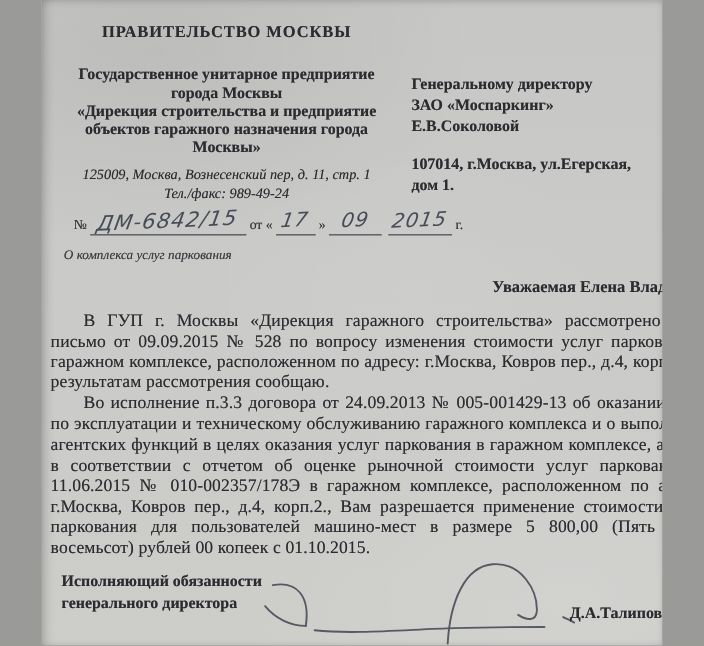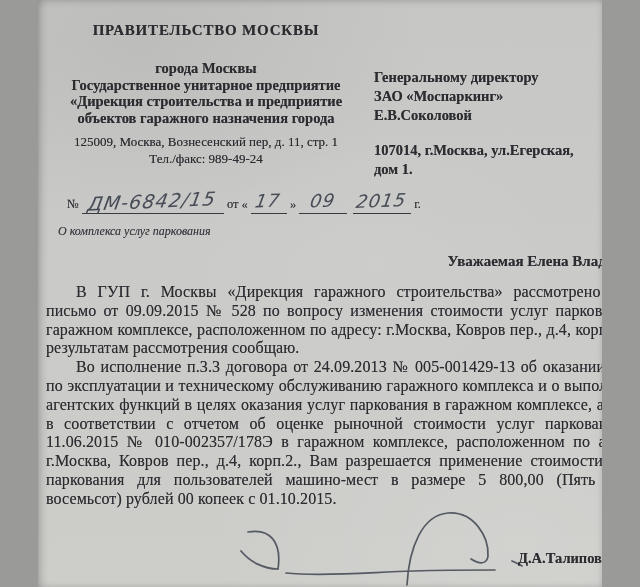--- a/index.html
+++ b/index.html
@@ -24,21 +24,21 @@
   .page * { text-shadow:0 0 0.6px rgba(43,44,48,0.55); }
 
   .header-left {
     position:absolute; left:14px; top:22px; width:308px;
     text-align:center;
   }
   .gov-title { font-size:15px; font-weight:bold; letter-spacing:0.8px; }
   .org-name  { margin-top:21px; font-size:14.5px; font-weight:bold; line-height:16.5px; }
   .org-name span { display:block; }
   .org-contacts { margin-top:7px; font-size:13px; line-height:17px; }
-  .org-contacts span { display:block; }
+  .org-contacts span { display:block;font-style:italic; }
 
   .header-right {
     position:absolute; left:336px; top:42px; width:290px;
     font-size:14.5px; font-weight:bold; line-height:19px;margin-top:26px;
   }
   .header-right span { display:block; }
   .recipient-gap { height:16px; }
 
   .ref-line {
     position:absolute; left:26px; top:184px; height:30px;
@@ -93,24 +93,25 @@
   .sig-svg { position:absolute; left:195px; top:500px; }
 </style>
 </head>
 <body>
 
 <div class="page">
 
   <div class="header-left">
     <div class="gov-title">ПРАВИТЕЛЬСТВО МОСКВЫ</div>
     <div class="org-name">
+      <span>Государственное унитарное предприятие</span>
       <span>города Москвы</span>
-      <span>Государственное унитарное предприятие</span>
       <span>«Дирекция строительства и предприятие</span>
       <span>объектов гаражного назначения города</span>
+      <span>Москвы»</span>
     </div>
     <div class="org-contacts">
       <span>125009, Москва, Вознесенский пер, д. 11, стр. 1</span>
       <span>Тел./факс: 989-49-24</span>
     </div>
   </div>
 
   <div class="header-right">
     <span>Генеральному директору</span>
     <span>ЗАО «Моспаркинг»</span>
@@ -133,20 +134,24 @@
 
   <div class="subject">О комплекса услуг паркования</div>
 
   <div class="salutation">Уважаемая Елена Владимировна!</div>
 
   <div class="body-text">
     <p>В ГУП г. Москвы «Дирекция гаражного строительства» рассмотрено Ваше письмо от 09.09.2015 № 528 по вопросу изменения стоимости услуг паркования в гаражном комплексе, расположенном по адресу: г.Москва, Ковров пер., д.4, корп.2., по результатам рассмотрения сообщаю.</p>
     <p>Во исполнение п.3.3 договора от 24.09.2013 № 005-001429-13 об оказании услуг по эксплуатации и техническому обслуживанию гаражного комплекса и о выполнении агентских функций в целях оказания услуг паркования в гаражном комплексе, а также в соответствии с отчетом об оценке рыночной стоимости услуг паркования от 11.06.2015 № 010-002357/178Э в гаражном комплексе, расположенном по адресу: г.Москва, Ковров пер., д.4, корп.2., Вам разрешается применение стоимости услуг паркования для пользователей машино-мест в размере 5 800,00 (Пять тысяч восемьсот) рублей 00 копеек с 01.10.2015.</p>
   </div>
 
+  <div class="sig-position">
+    <span>Исполняющий обязанности</span>
+    <span>генерального директора</span>
+  </div>
 
   <svg class="sig-svg" width="300" height="87" viewBox="0 0 300 87">
     <g fill="none" stroke="#4b505a" stroke-width="1.7" stroke-linecap="round" opacity="0.92">
       <path d="M15 32 C 37 28, 49 42, 45 69"></path>
       <path d="M8 51 C 17 62, 31 69, 45 69"></path>
       <path d="M53 73 C 90 77, 140 72, 180 71 C 215 70, 242 70, 262 70"></path>
       <path d="M174 85 C 176 48, 189 15, 215 13 C 241 11, 256 37, 255 56 C 254 65, 246 64, 238 59"></path>
       <path d="M279 61 C 283 63, 286 64, 289 66"></path>
     </g>
   </svg>

